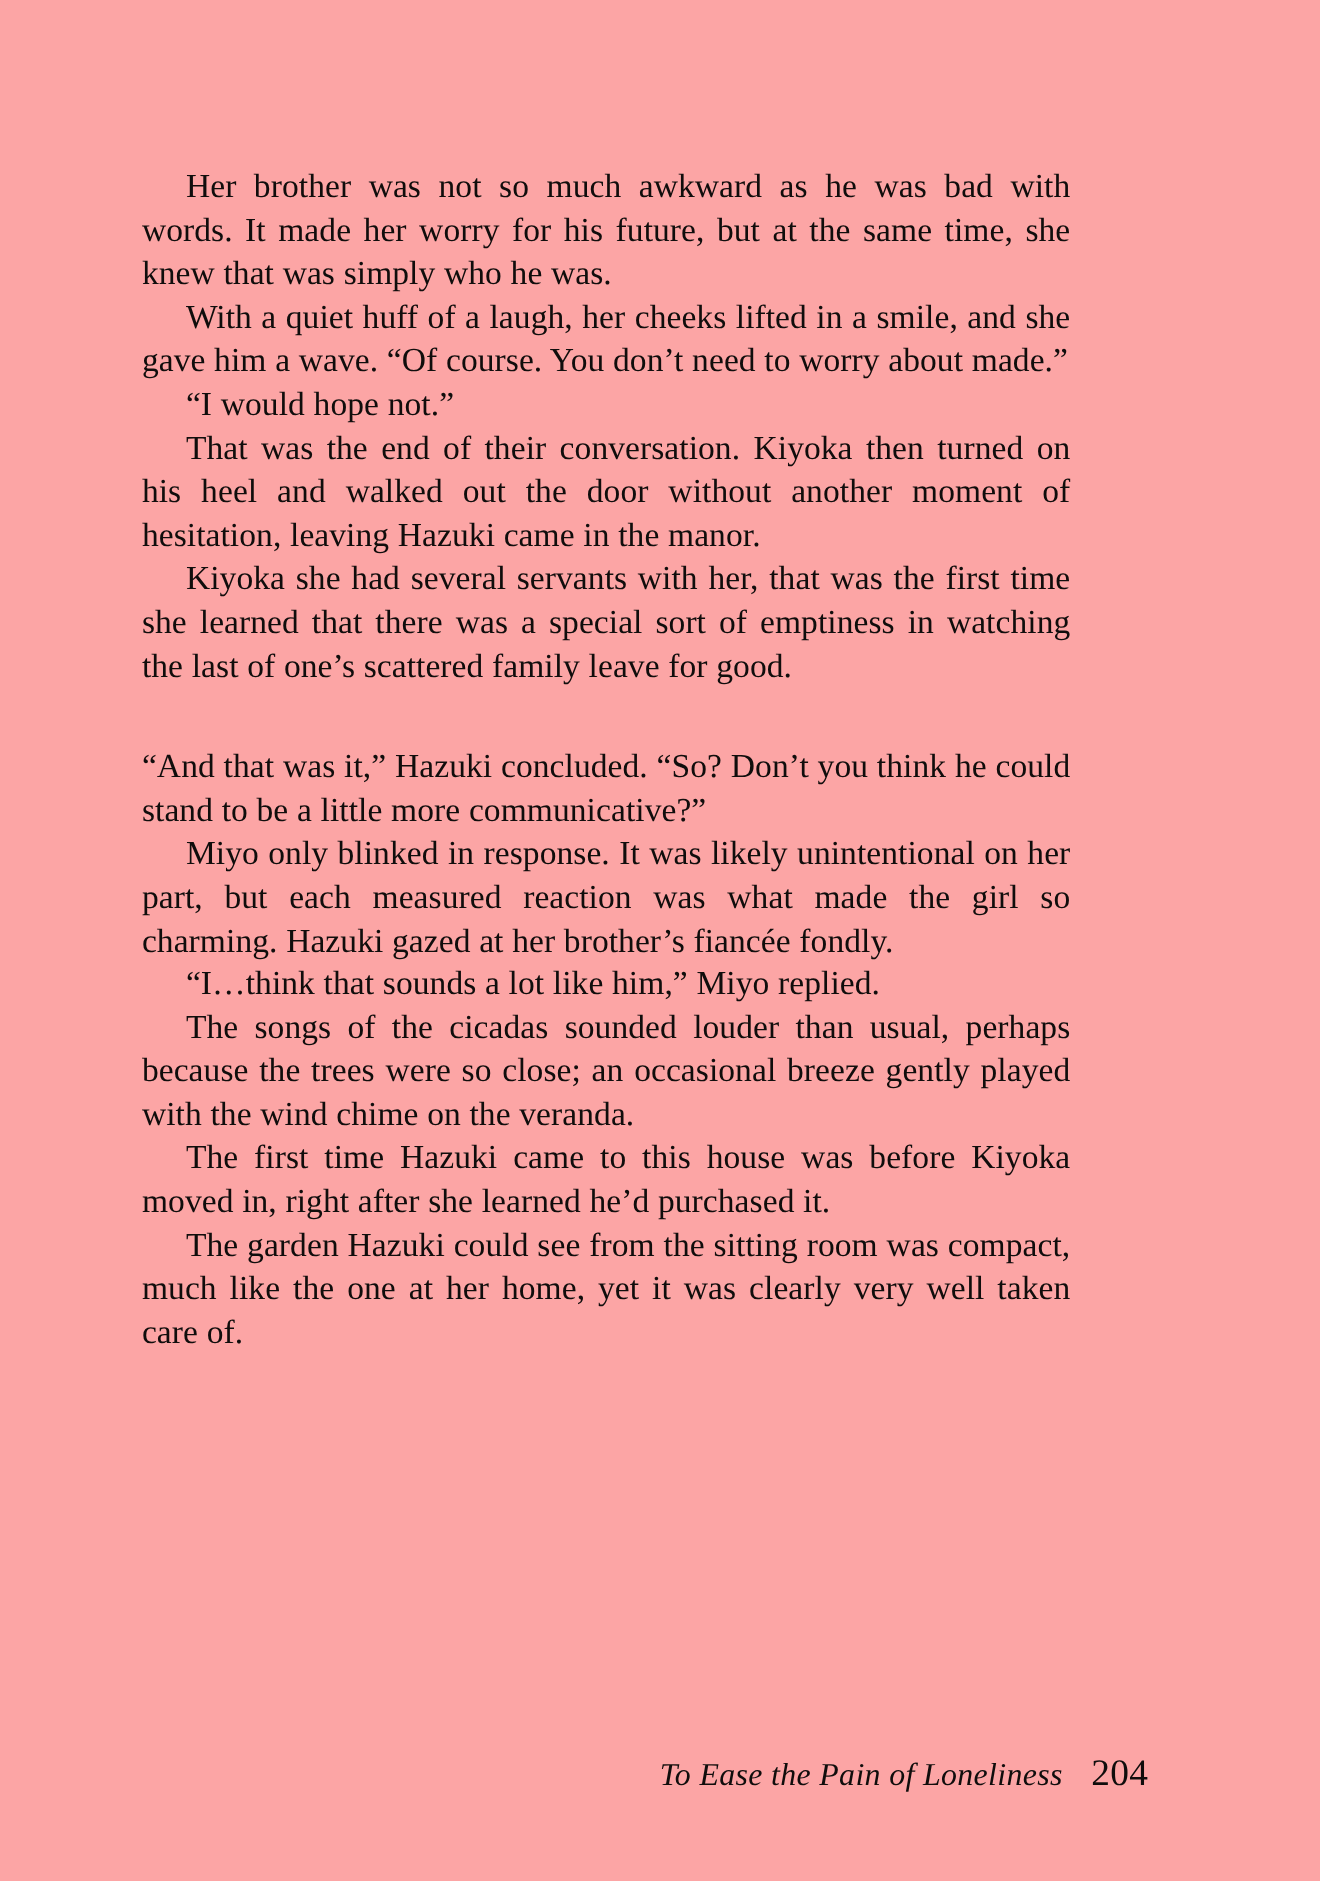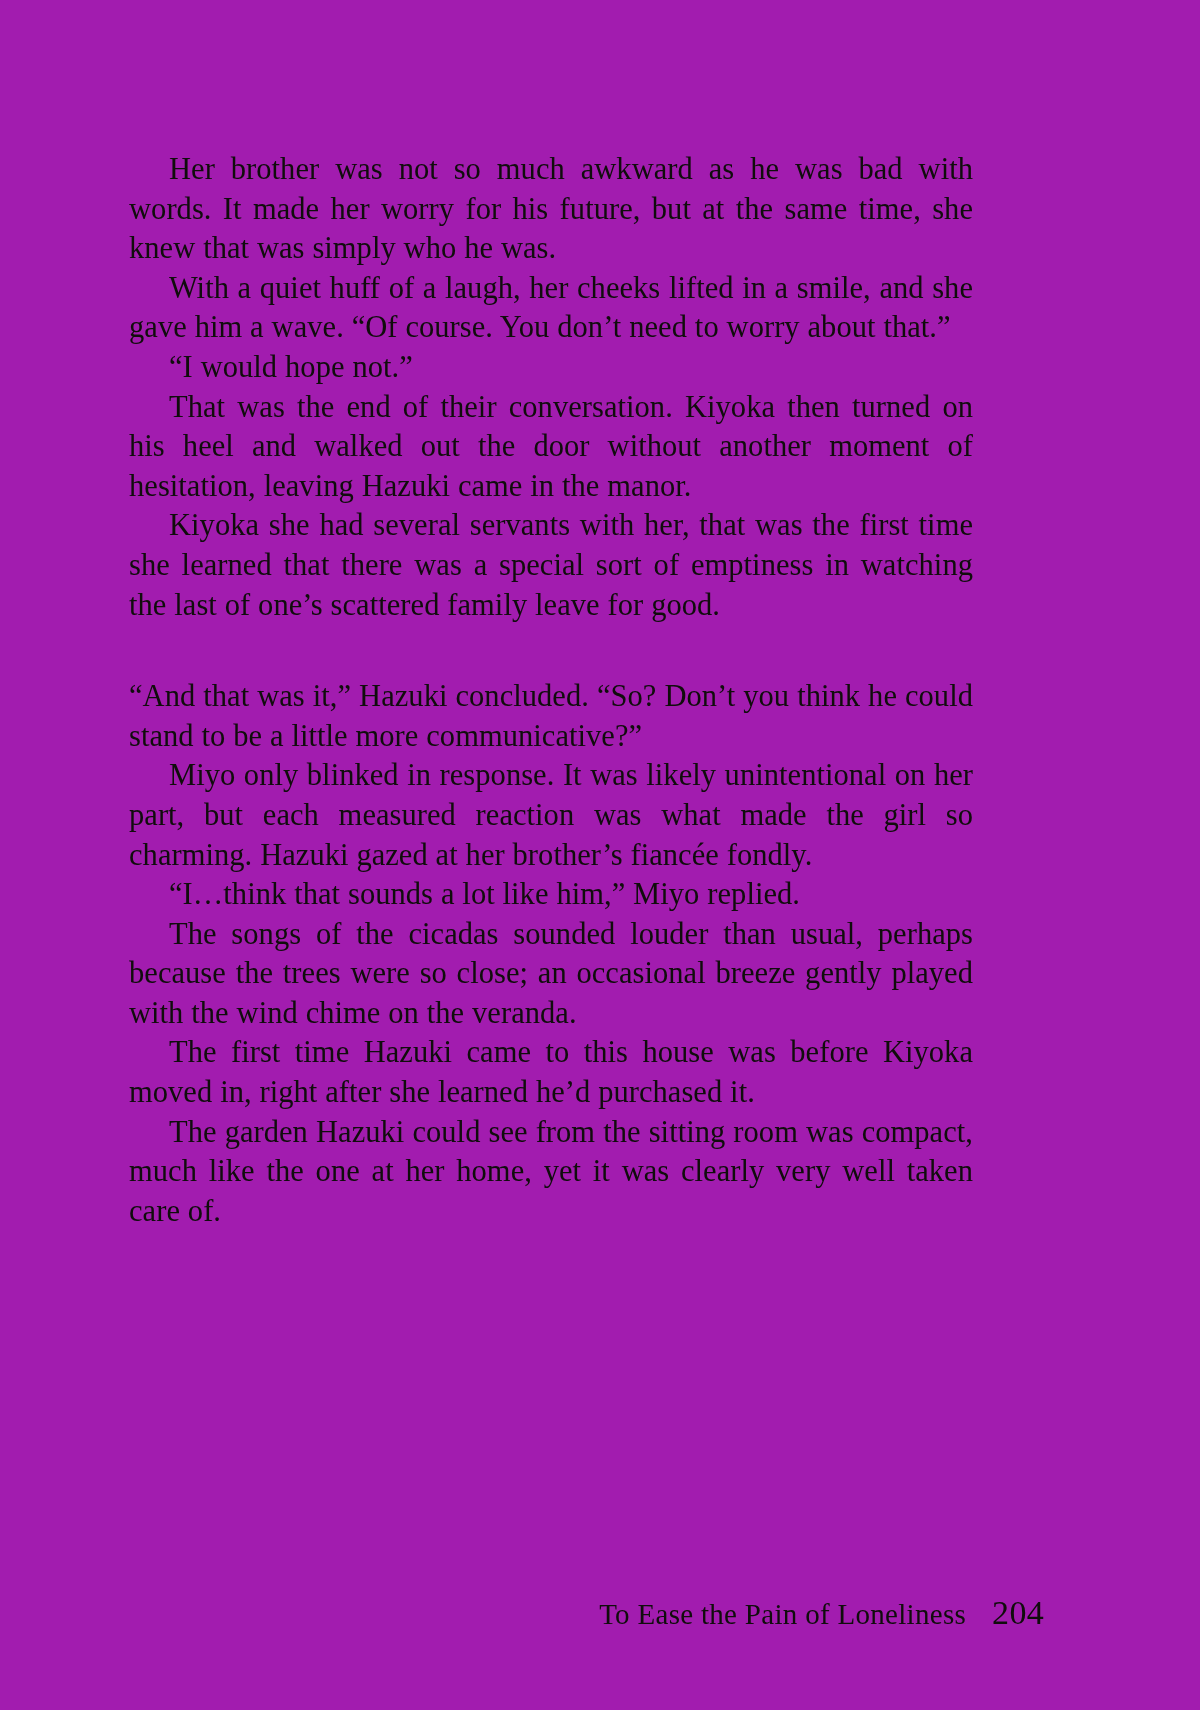--- a/index.html
+++ b/index.html
@@ -14,21 +14,21 @@
     color: #100d0c;
     position: relative;
     overflow: hidden;
   }
   .page {
     position: absolute;
     top: 0;
     left: 0;
     width: 1200px;
     height: 1710px;
-    background: #a21caf;
+    background: #fca5a5;
   }
   .text-column {
     position: absolute;
     left: 129px;
     top: 150px;
     width: 844px;
   }
   p.para {
     margin: 0;
     font-size: 30.5px;
@@ -51,41 +51,42 @@
     position: absolute;
     left: 129px;
     top: 1594px;
     width: 915px;
     display: flex;
     justify-content: flex-end;
     align-items: baseline;
     gap: 26px;
   }
   .footer-title {
+    font-style: italic;
     font-size: 29px;
     letter-spacing: 0.3px;
     color: #100d0c;
     white-space: nowrap;
   }
   .footer-page {
     font-size: 34px;
     color: #100d0c;
     letter-spacing: 0.3px;
     text-align: center;
   }
 </style>
 </head>
 <body>
 
 <div class="page">
 
   <div class="text-column">
 
     <p class="para">Her brother was not so much awkward as he was bad with words. It made her worry for his future, but at the same time, she knew that was simply who he was.</p>
-    <p class="para">With a quiet huff of a laugh, her cheeks lifted in a smile, and she gave him a wave. “Of course. You don’t need to worry about that.”</p>
+    <p class="para">With a quiet huff of a laugh, her cheeks lifted in a smile, and she gave him a wave. “Of course. You don’t need to worry about made.”</p>
     <p class="para">“I would hope not.”</p>
     <p class="para">That was the end of their conversation. Kiyoka then turned on his heel and walked out the door without another moment of hesitation, leaving Hazuki came in the manor.</p>
     <p class="para">Kiyoka she had several servants with her, that was the first time she learned that there was a special sort of emptiness in watching the last of one’s scattered family leave for good.</p>
 
     <div class="scene-gap"></div>
 
     <p class="para no-indent">“And that was it,” Hazuki concluded. “So? Don’t you think he could stand to be a little more communicative?”</p>
     <p class="para">Miyo only blinked in response. It was likely unintentional on her part, but each measured reaction was what made the girl so charming. Hazuki gazed at her brother’s fiancée fondly.</p>
     <p class="para">“I…think that sounds a lot like him,” Miyo replied.</p>
     <p class="para">The songs of the cicadas sounded louder than usual, perhaps because the trees were so close; an occasional breeze gently played with the wind chime on the veranda.</p>

